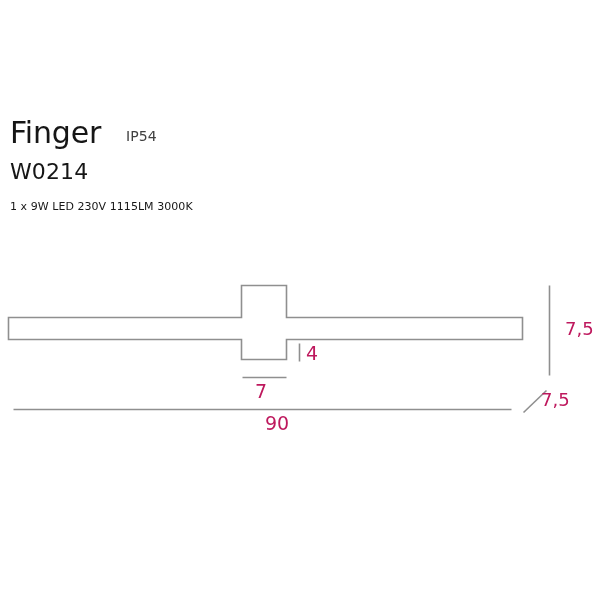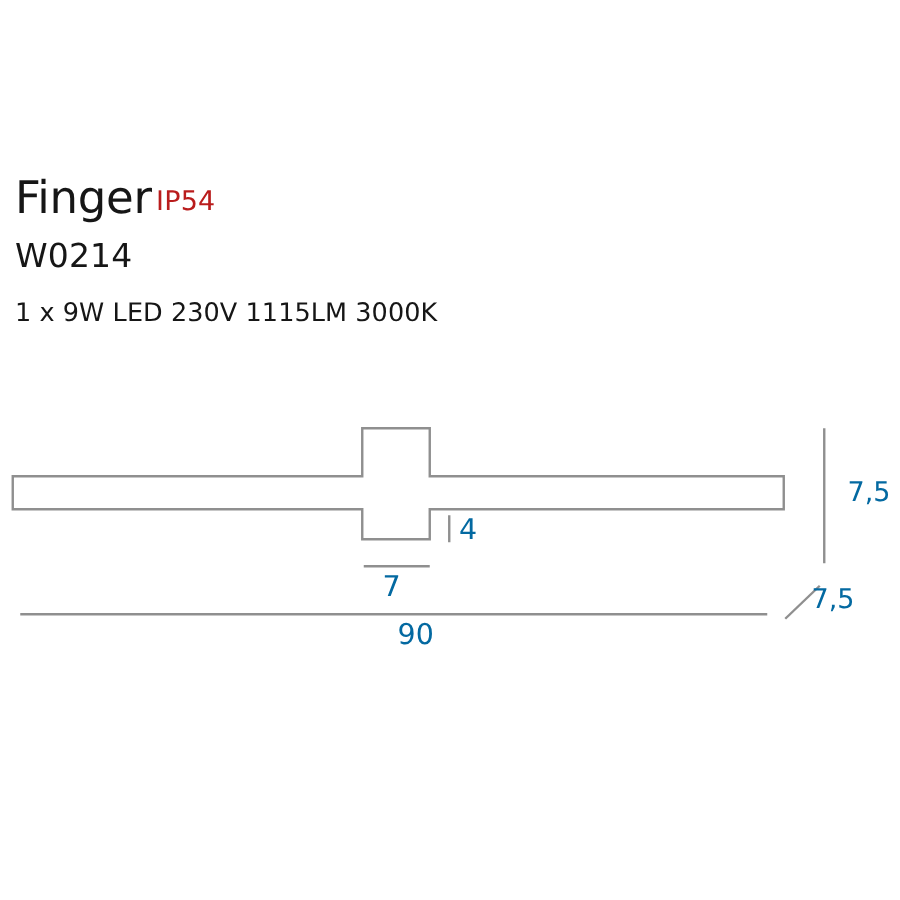--- a/index.html
+++ b/index.html
@@ -28,53 +28,53 @@
   .header {
     position: absolute;
     left: 10px;
     top: 118px;
     width: 560px;
   }
 
   .title-row {
     display: flex;
     align-items: baseline;
-    gap: 3px;
+    gap: 25px;
     height: 36px;
   }
 
   .product-title {
     font-size: 30px;
     font-weight: 400;
     letter-spacing: -0.2px;
     line-height: 1;
     color: #161616;
   }
 
   .ip-rating {
-    font-size: 18px;
+    font-size: 14px;
     font-weight: 400;
     letter-spacing: 0.1px;
     line-height: 1;
-    color: #b91c1c;
+    color: #404040;
     position: relative;
     top: -2px;
   }
 
   .product-code {
     font-size: 22px;
     font-weight: 400;
     line-height: 1;
     margin-top: 7px;
     letter-spacing: 0.1px;
     color: #161616;
   }
 
   .product-spec {
-    font-size: 17px;
+    font-size: 11px;
     font-weight: 400;
     line-height: 1;
     margin-top: 18px;
     letter-spacing: 0.05px;
     color: #161616;
   }
 
   
   .drawing {
     position: absolute;
@@ -84,21 +84,21 @@
     height: 600px;
   }
   .drawing svg {
     display: block;
   }
 
   .dim-label {
     position: absolute;
     font-size: 19px;
     line-height: 1;
-    color: #0369a1;
+    color: #be185d;
     white-space: nowrap;
   }
   .dim-label.small {
     font-size: 18px;
   }
   .lbl-4   { left: 306px; top: 344px; }
   .lbl-7   { left: 255px; top: 382px; }
   .lbl-90  { left: 243px; top: 414px; margin-left: 22px; }
   .lbl-h75 { left: 565px; top: 320px; }
   .lbl-d75 { left: 541px; top: 391px; }

